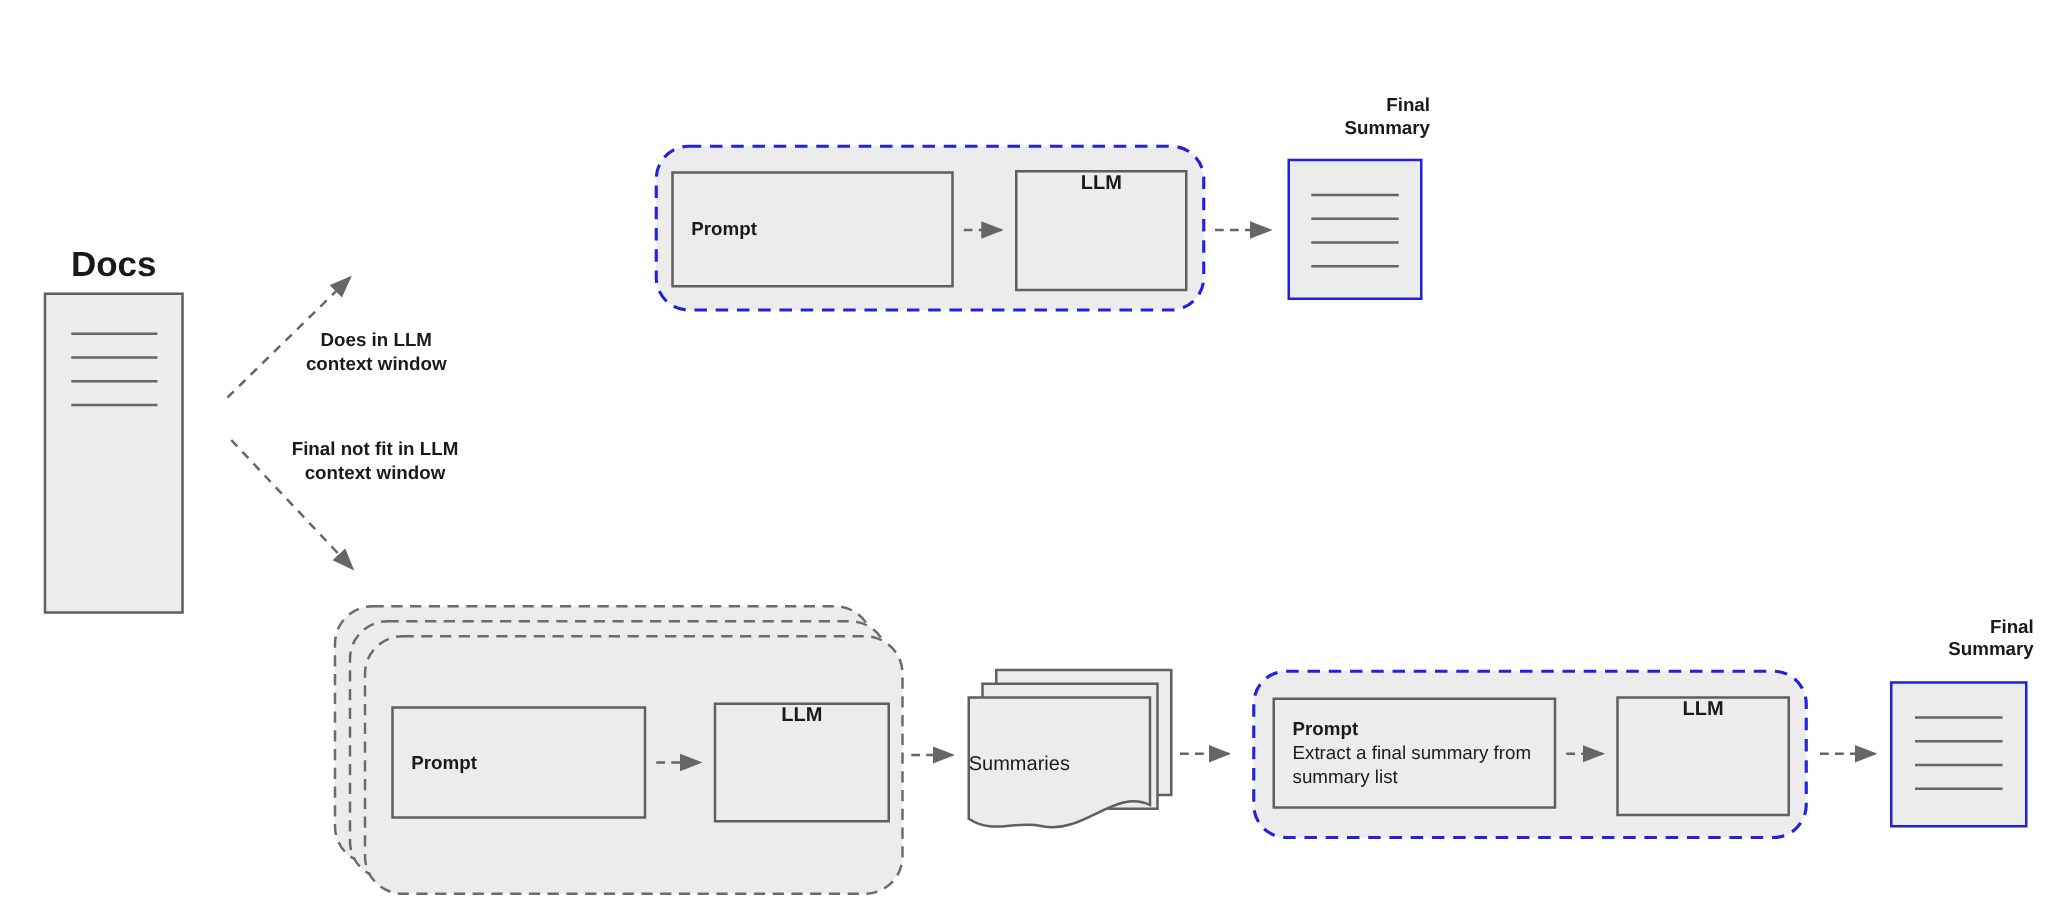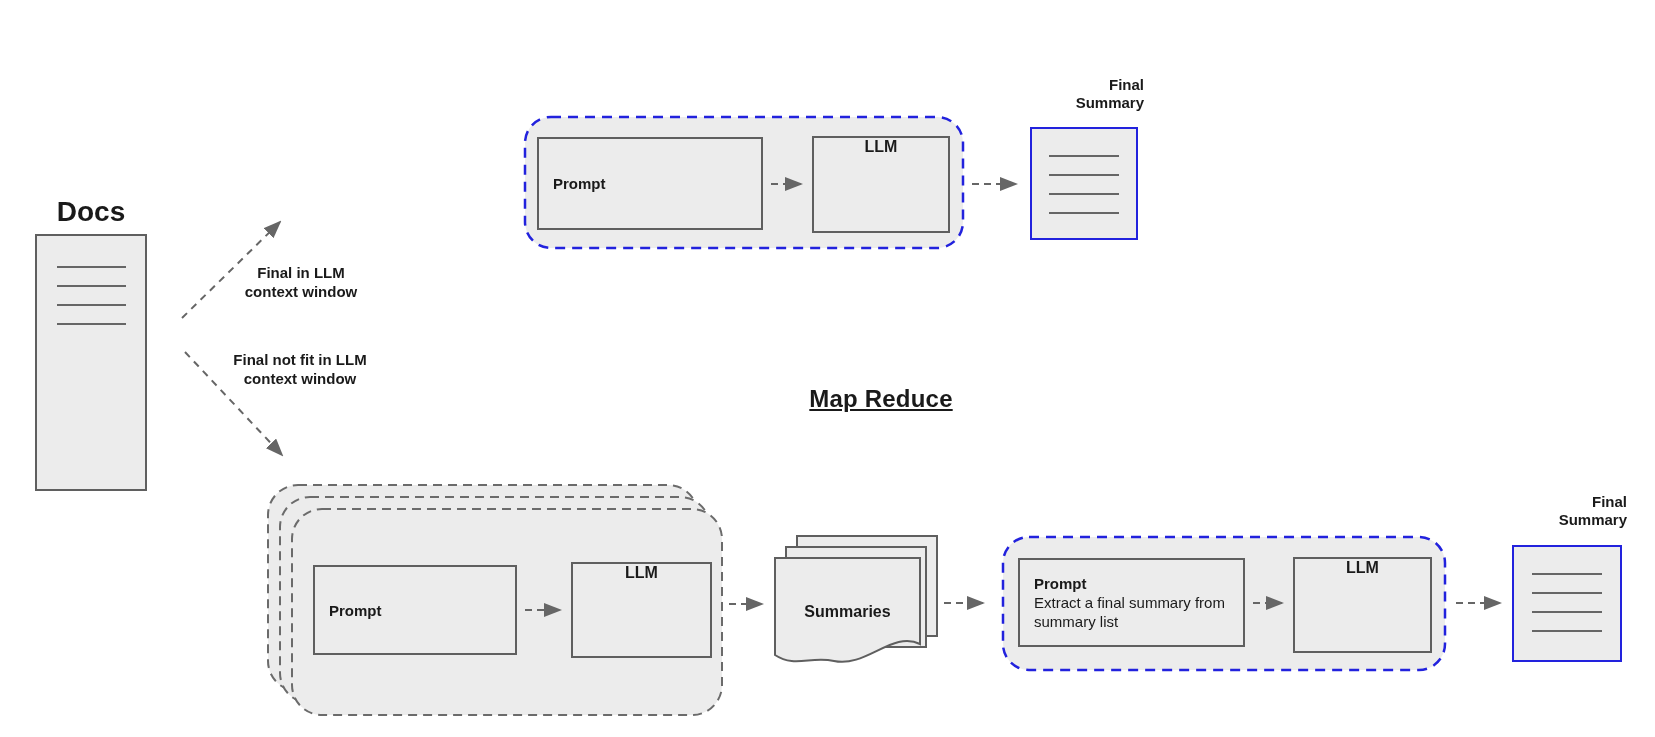--- a/index.html
+++ b/index.html
@@ -43,22 +43,22 @@
   }
   .branch-label {
     position:absolute; text-align:center;
     font-size:15px; font-weight:bold; line-height:19px;
   }
   .docs-label {
     position:absolute; text-align:center;
     font-size:28px; font-weight:bold;
   }
   .summaries-label {
-    position:absolute; text-align:center;
-    font-size:16px; font-weight:bold;
+    position:absolute; 
+    font-size:16px; font-weight:normal;
   }
 </style>
 </head>
 <body>
 
 <div class="canvas">
 
   <svg class="layer" width="1655" height="737" viewBox="0 0 1655 737">
     <defs>
       <marker id="arrowhead" markerWidth="9" markerHeight="7" refX="8" refY="3.5" orient="auto">
@@ -94,21 +94,21 @@
 
   <div class="docs-label abs" style="left:35px; top:196px; width:112px;">Docs</div>
   <div class="doc-icon gray" style="left:35px; top:234px; width:112px; height:257px; padding-top:30px; gap:17px;">
     <div class="doc-line" style="width:69px;"></div>
     <div class="doc-line" style="width:69px;"></div>
     <div class="doc-line" style="width:69px;"></div>
     <div class="doc-line" style="width:69px;"></div>
   </div>
 
   <div class="branch-label" style="left:211px; top:263px; width:180px;">
-    <div>Final in LLM</div>
+    <div>Does in LLM</div>
     <div>context window</div>
   </div>
   <div class="branch-label" style="left:190px; top:350px; width:220px;">
     <div>Final not fit in LLM</div>
     <div>context window</div>
   </div>
 
 
   <div class="node prompt-box" style="left:537px; top:137px; width:226px; height:93px;">
     <div class="prompt-title">Prompt</div>
@@ -122,21 +122,20 @@
     <div>Final</div>
     <div>Summary</div>
   </div>
   <div class="doc-icon blue" style="left:1030px; top:127px; width:108px; height:113px; padding-top:26px; gap:17px;">
     <div class="doc-line" style="width:70px;"></div>
     <div class="doc-line" style="width:70px;"></div>
     <div class="doc-line" style="width:70px;"></div>
     <div class="doc-line" style="width:70px;"></div>
   </div>
 
-  <div class="section-title abs" style="left:731px; top:385px; width:300px;">Map Reduce</div>
 
   <div class="node prompt-box" style="left:313px; top:565px; width:204px; height:90px;">
     <div class="prompt-title">Prompt</div>
   </div>
 
   <div class="node llm-box" style="left:571px; top:562px; width:141px; height:96px;">
     <span>LLM</span>
   </div>
 
   <div class="summaries-label" style="left:775px; top:603px; width:145px;">Summaries</div>

